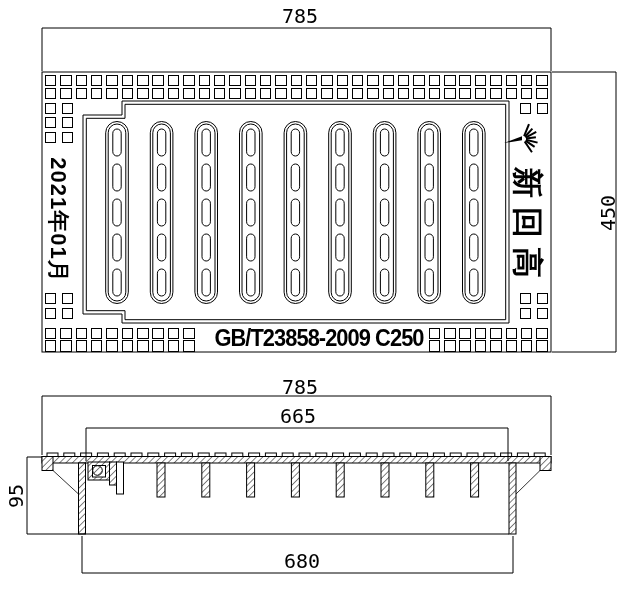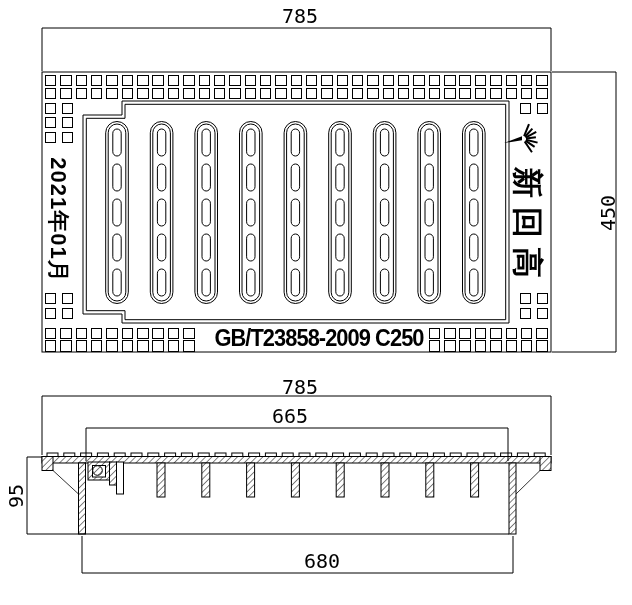--- a/index.html
+++ b/index.html
@@ -24,22 +24,22 @@
   #brand-text{left:464px;top:209px;width:126px;height:36px;font-size:31px;line-height:36px;letter-spacing:9px;}
   #standard-text{
     position:absolute;left:204px;top:325px;width:230px;height:26px;
     color:#000;font-weight:bold;font-size:23px;line-height:26px;text-align:center;
     font-family:"Liberation Sans",sans-serif;white-space:nowrap;
     transform:scaleX(0.95);transform-origin:center;letter-spacing:-1px;
   }
   #dim-785-top{left:270px;top:5px;width:60px;}
   #dim-450{left:583px;top:202px;width:50px;height:22px;}
   #dim-785-sec{left:270px;top:376px;width:60px;}
-  #dim-665-sec{left:260px;top:405px;width:60px;}
-  #dim-680-sec{left:280px;top:550px;width:60px;text-align:right;}
+  #dim-665-sec{left:268px;top:405px;width:60px;}
+  #dim-680-sec{left:272px;top:550px;width:60px;}
   #dim-95-sec{left:-9px;top:485px;width:50px;height:22px;}
 </style>
 </head>
 <body>
 
 <div id="canvas">
 
   <svg id="draw-svg" width="632" height="605" viewBox="0 0 632 605">
     <defs>
       <pattern id="hatch" width="4.5" height="4.5" patternTransform="rotate(45)" patternUnits="userSpaceOnUse">

